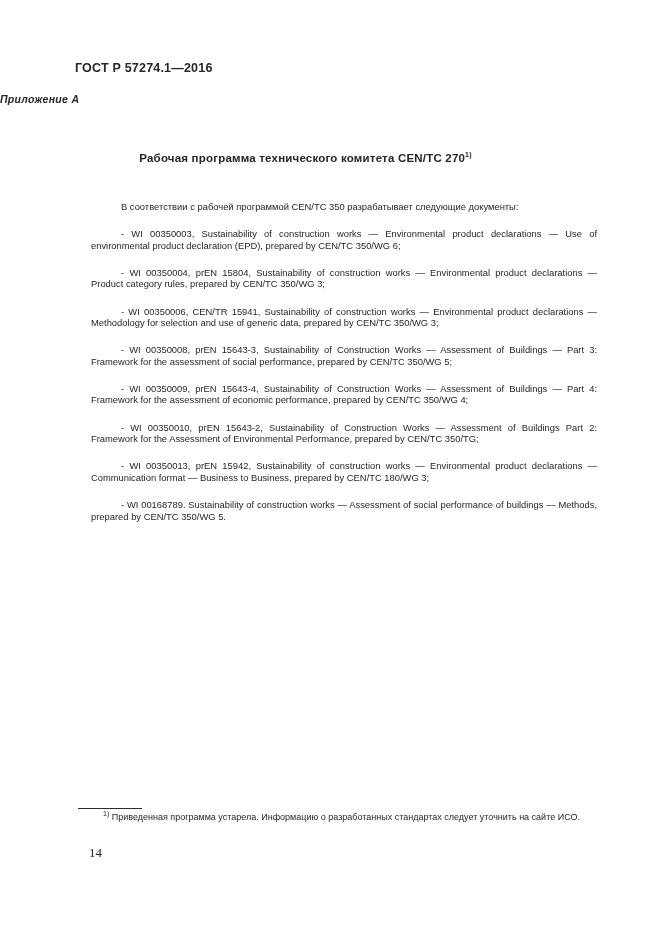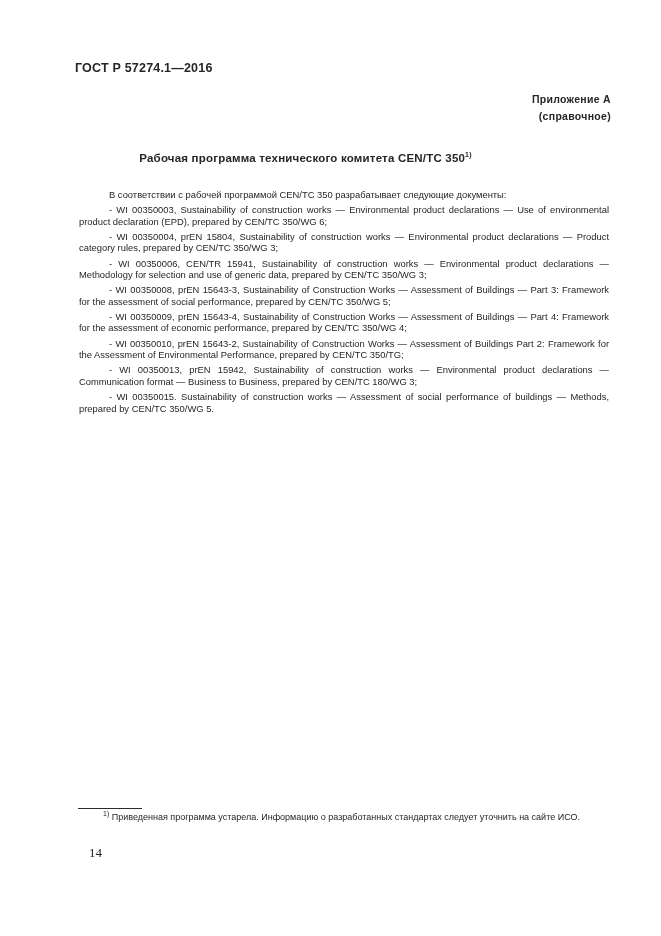--- a/index.html
+++ b/index.html
@@ -21,25 +21,26 @@
     top: 61px;
     font-size: 12.5px;
     font-weight: bold;
     letter-spacing: 0.2px;
   }
   .appendix {
     position: absolute;
     left: 0;
     right: 0;
     top: 91px;
-    text-align: right;
+    text-align: left;
     font-size: 10.5px;
     font-weight: bold;
     line-height: 16.5px;
     letter-spacing: 0.3px;
+    font-style: italic;
   }
   .doc-title {
     position: absolute;
     left: 0;
     right: 0;
     top: 152px;
     margin: 0;
     text-align: center;
     font-size: 11.5px;
     font-weight: bold;
@@ -53,21 +54,21 @@
   .content {
     position: absolute;
     left: 75px;
     width: 538px;
     top: 185px;
     font-size: 9.4px;
     line-height: 11.35px;
     text-align: justify;
   }
   .content p {
-    margin: 4px;
+    margin: 16px;
     text-indent: 30px;
   }
   .footnote-rule {
     position: absolute;
     left: 78px;
     top: 808px;
     width: 64px;
     height: 0;
     border-top: 1.2px solid #2b2b2b;
   }
@@ -91,35 +92,34 @@
 </style>
 </head>
 <body>
 
 <div class="page">
 
   <div class="doc-code">ГОСТ Р 57274.1—2016</div>
 
   <div class="appendix">
     <div>Приложение А</div>
-    <div>(справочное)</div>
   </div>
 
-  <h1 class="doc-title"><span>Рабочая программа технического комитета CEN/TC 350</span><sup>1)</sup></h1>
+  <h1 class="doc-title"><span>Рабочая программа технического комитета CEN/TC 270</span><sup>1)</sup></h1>
 
   <div class="content">
     <p>В соответствии с рабочей программой CEN/TC 350 разрабатывает следующие документы:</p>
     <p>- WI 00350003, Sustainability of construction works — Environmental product declarations — Use of environmental product declaration (EPD), prepared by CEN/TC 350/WG 6;</p>
     <p>- WI 00350004, prEN 15804, Sustainability of construction works — Environmental product declarations — Product category rules, prepared by CEN/TC 350/WG 3;</p>
     <p>- WI 00350006, CEN/TR 15941, Sustainability of construction works — Environmental product declarations — Methodology for selection and use of generic data, prepared by CEN/TC 350/WG 3;</p>
     <p>- WI 00350008, prEN 15643-3, Sustainability of Construction Works — Assessment of Buildings — Part 3: Framework for the assessment of social performance, prepared by CEN/TC 350/WG 5;</p>
     <p>- WI 00350009, prEN 15643-4, Sustainability of Construction Works — Assessment of Buildings — Part 4: Framework for the assessment of economic performance, prepared by CEN/TC 350/WG 4;</p>
     <p>- WI 00350010, prEN 15643-2, Sustainability of Construction Works — Assessment of Buildings Part 2: Framework for the Assessment of Environmental Performance, prepared by CEN/TC 350/TG;</p>
     <p>- WI 00350013, prEN 15942, Sustainability of construction works — Environmental product declarations — Communication format — Business to Business, prepared by CEN/TC 180/WG 3;</p>
-    <p>- WI 00350015. Sustainability of construction works — Assessment of social performance of buildings — Methods, prepared by CEN/TC 350/WG 5.</p>
+    <p>- WI 00168789. Sustainability of construction works — Assessment of social performance of buildings — Methods, prepared by CEN/TC 350/WG 5.</p>
   </div>
 
   <div class="footnote-rule"></div>
 
   <div class="footnote">
     <p><sup>1)</sup><span> Приведенная программа устарела. Информацию о разработанных стандартах следует уточнить на сайте ИСО.</span></p>
   </div>
 
   <div class="page-number">14</div>
 

